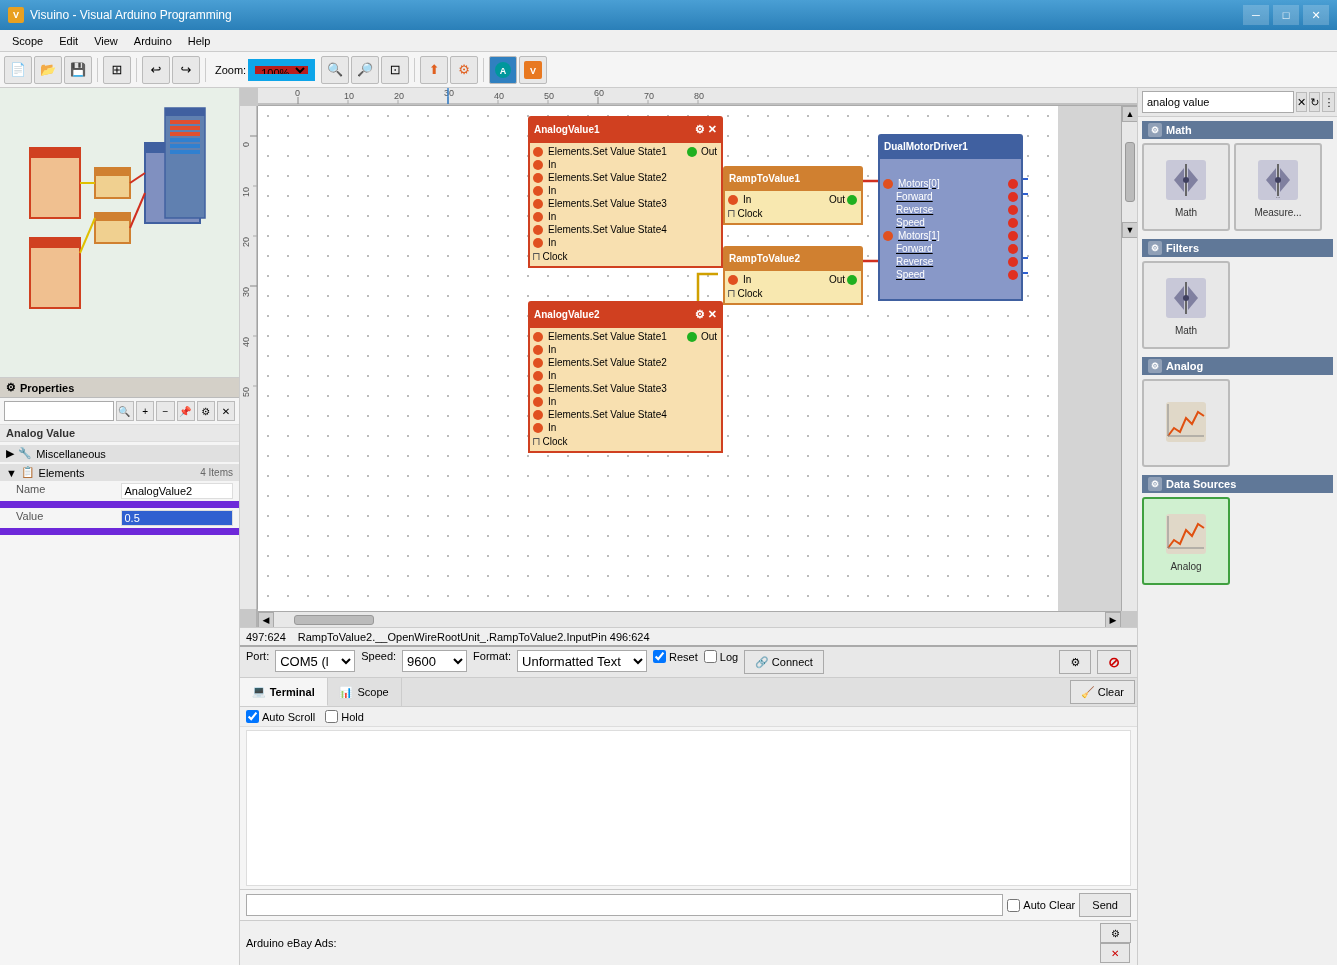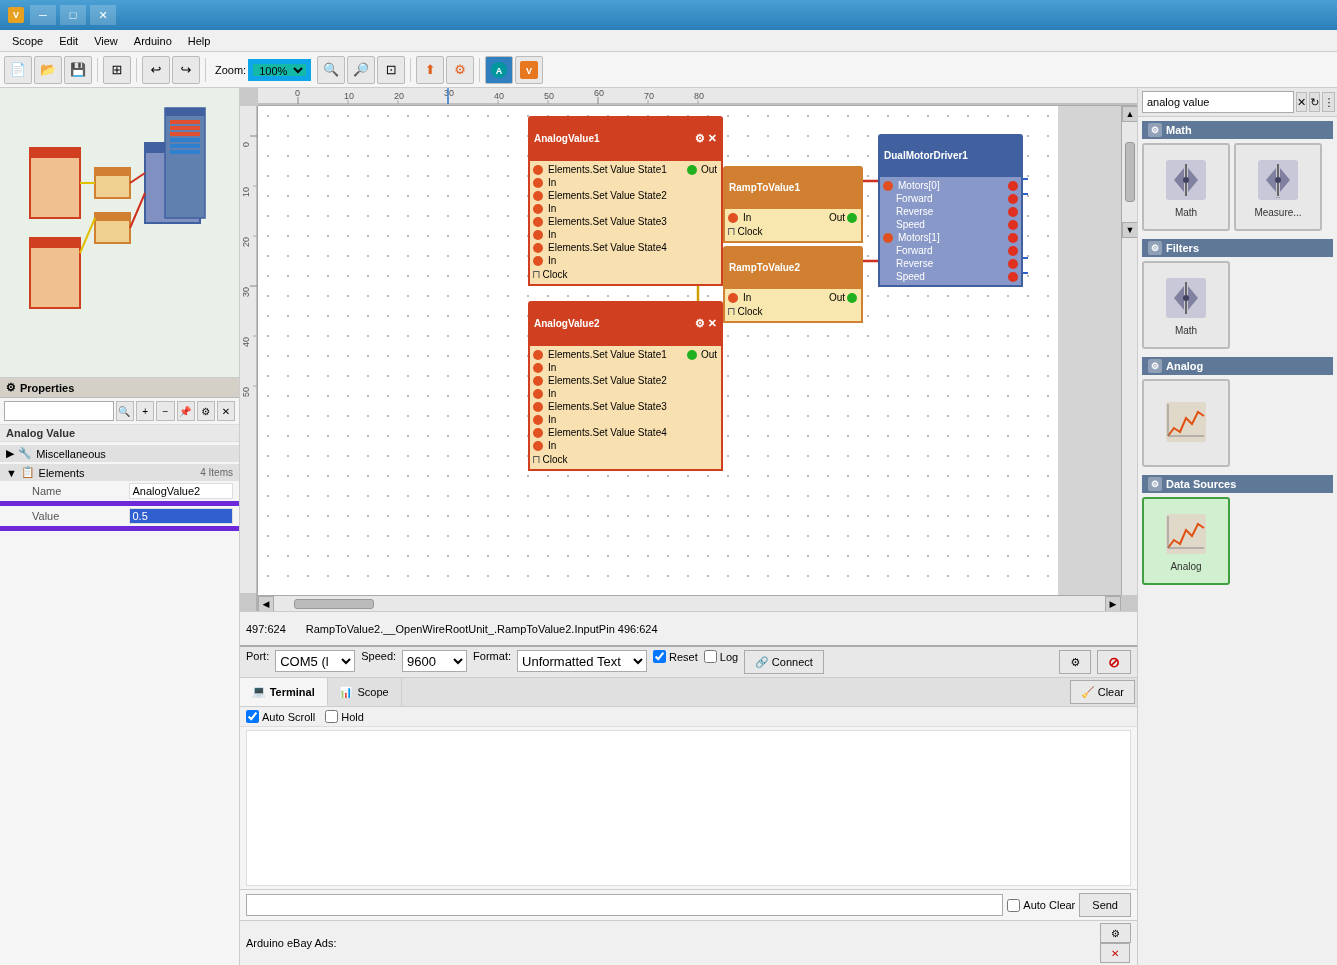--- a/index.html
+++ b/index.html
@@ -39,21 +39,21 @@
       display: flex;
       align-items: center;
       border-bottom: 1px solid #ccc;
       padding: 0 4px;
       gap: 2px;
     }
     .tb-btn { width: 28px; height: 28px; background: #e8e8e8; border: 1px solid #bbb; cursor: pointer; display: flex; align-items: center; justify-content: center; font-size: 13px; border-radius: 2px; }
     .tb-sep { width: 1px; height: 24px; background: #ccc; margin: 0 3px; }
     .zoom-control { display: flex; align-items: center; gap: 2px; margin: 0 4px; }
     .zoom-label { font-size: 11px; }
-    .zoom-select { height: 22px; font-size: 11px; border: 5px solid #0ea5e9; background: #14b8a6; padding: 0 2px; }
+    .zoom-select { height: 22px; font-size: 11px; border: 7px solid #0ea5e9; background: #b91c1c; padding: 0 2px; }
 
     
     #main-layout {
       display: flex;
       height: calc(965px - 30px - 22px - 36px);
     }
 
     
     #left-panel {
       width: 240px;
@@ -106,21 +106,21 @@
       height: 20px;
       font-size: 11px;
       border: 1px solid #aaa;
       padding: 0 3px;
     }
     .prop-toolbar-btn { width: 20px; height: 20px; border: 1px solid #bbb; background: #e8e8e8; cursor: pointer; display: flex; align-items: center; justify-content: center; font-size: 10px; }
     #prop-title { padding: 2px 6px; font-size: 11px; font-weight: bold; color: #333; background: #e8e8e8; border-bottom: 1px solid #ddd; }
     .prop-tree { padding: 2px 0; }
     .prop-group { padding: 1px 0; }
     .prop-group-header { padding: 2px 6px; font-size: 11px; background: #e0e0e0; cursor: pointer; display: flex; align-items: center; gap: 4px; }
-    .prop-row { display: flex; align-items: center; padding: 2px 6px 2px 32px; font-size: 11px; border-bottom: 5px solid #6d28d9; }
+    .prop-row { display: flex; padding: 2px 6px 2px 16px; font-size: 11px; border-bottom: 7px solid #6d28d9; }
     .prop-name { flex: 1; color: #555; }
     .prop-value { flex: 1; color: #000; background: #fff; border: 1px solid #ddd; padding: 1px 3px; min-height: 16px; }
     .prop-value.blue { background: #3060d0; color: white; }
 
     
     #center-area {
       flex: 1;
       display: flex;
       flex-direction: column;
       overflow: hidden;
@@ -167,28 +167,28 @@
 
     
     #hscroll { position: absolute; bottom: 0; left: 18px; right: 16px; height: 16px; background: #e8e8e8; border-top: 1px solid #aaa; display: flex; align-items: center; }
     #vscroll { position: absolute; right: 0; top: 18px; bottom: 16px; width: 16px; background: #e8e8e8; border-left: 1px solid #aaa; }
     .scroll-thumb-h { height: 10px; width: 80px; background: #bbb; border: 1px solid #999; border-radius: 3px; margin: 0 20px; cursor: pointer; }
     .scroll-thumb-v { width: 10px; height: 60px; background: #bbb; border: 1px solid #999; border-radius: 3px; margin: 20px auto; cursor: pointer; }
     .scroll-btn { width: 16px; height: 16px; background: #d0d0d0; border: 1px solid #aaa; display: flex; align-items: center; justify-content: center; font-size: 9px; cursor: pointer; }
 
     
     #statusbar {
-      height: 34px;
+      height: 18px;
       background: #f0f0f0;
       border-top: 1px solid #ccc;
       display: flex;
       align-items: center;
       padding: 0 6px;
       font-size: 11px;
-      gap: 20px;
+      gap: 12px;
     }
 
     
     #serial-area {
       height: 320px;
       border-top: 2px solid #aaa;
       background: #f5f5f5;
       display: flex;
       flex-direction: column;
     }
@@ -276,21 +276,21 @@
     .scale-svg { width: 44px; height: 44px; }
 
     
     .node {
       position: absolute;
       border-radius: 4px;
       font-size: 10px;
       min-width: 140px;
     }
     .node-header {
-      padding: 16px 6px;
+      padding: 7px 6px;
       border-radius: 3px 3px 0 0;
       display: flex;
       align-items: center;
       justify-content: flex-start;
       font-weight: bold;
       font-size: 10px;
     }
     .node-body {
       padding: 3px 0;
     }
@@ -319,20 +319,21 @@
     .node-label { flex: 1; padding: 0 2px; white-space: nowrap; }
 
     
     .wire-svg { position: absolute; top: 0; left: 0; width: 100%; height: 100%; pointer-events: none; overflow: visible; }
   </style>
 </head>
 <body>
 
 <div id="titlebar">
   <span class="icon">V</span>
+  <span class="title">Visuino - Visual Arduino Programming</span>
   <div class="win-btns">
     <button class="win-btn">─</button>
     <button class="win-btn">□</button>
     <button class="win-btn close">✕</button>
   </div>
 </div>
 
 <div id="menubar">
   <span class="menu-item">Scope</span>
   <span class="menu-item">Edit</span>
@@ -662,21 +663,21 @@
                 <span style="font-size:11px;margin-left:2px;color:#555;">⊓</span>
                 <span class="node-label">Clock</span>
               </div>
             </div>
           </div>
 
           <div class="node" style="left:620px;top:28px;width:145px;">
             <div class="node-header" style="background:#4060a0;color:white;">
               <span>DualMotorDriver1</span>
             </div>
-            <div class="node-body" style="background:#8898c8;border:2px solid #4060a0;border-top:none;padding:2px 0;">
+            <div class="node-body" style="background:#8898c8;border:2px solid #4060a0;border-top:none;padding:18px 0;text-decoration:underline;">
               <div class="node-row">
                 <div class="node-pin-left"></div>
                 <span class="node-label" style="color:white;">Motors[0]</span>
                 <div style="width:10px;height:10px;background:#e03020;border-radius:50%;margin-right:3px;"></div>
               </div>
               <div class="node-row">
                 <span class="node-label" style="color:white;padding-left:16px;">Forward</span>
                 <div style="width:10px;height:10px;background:#e03020;border-radius:50%;margin-right:3px;"></div>
               </div>
               <div class="node-row">

